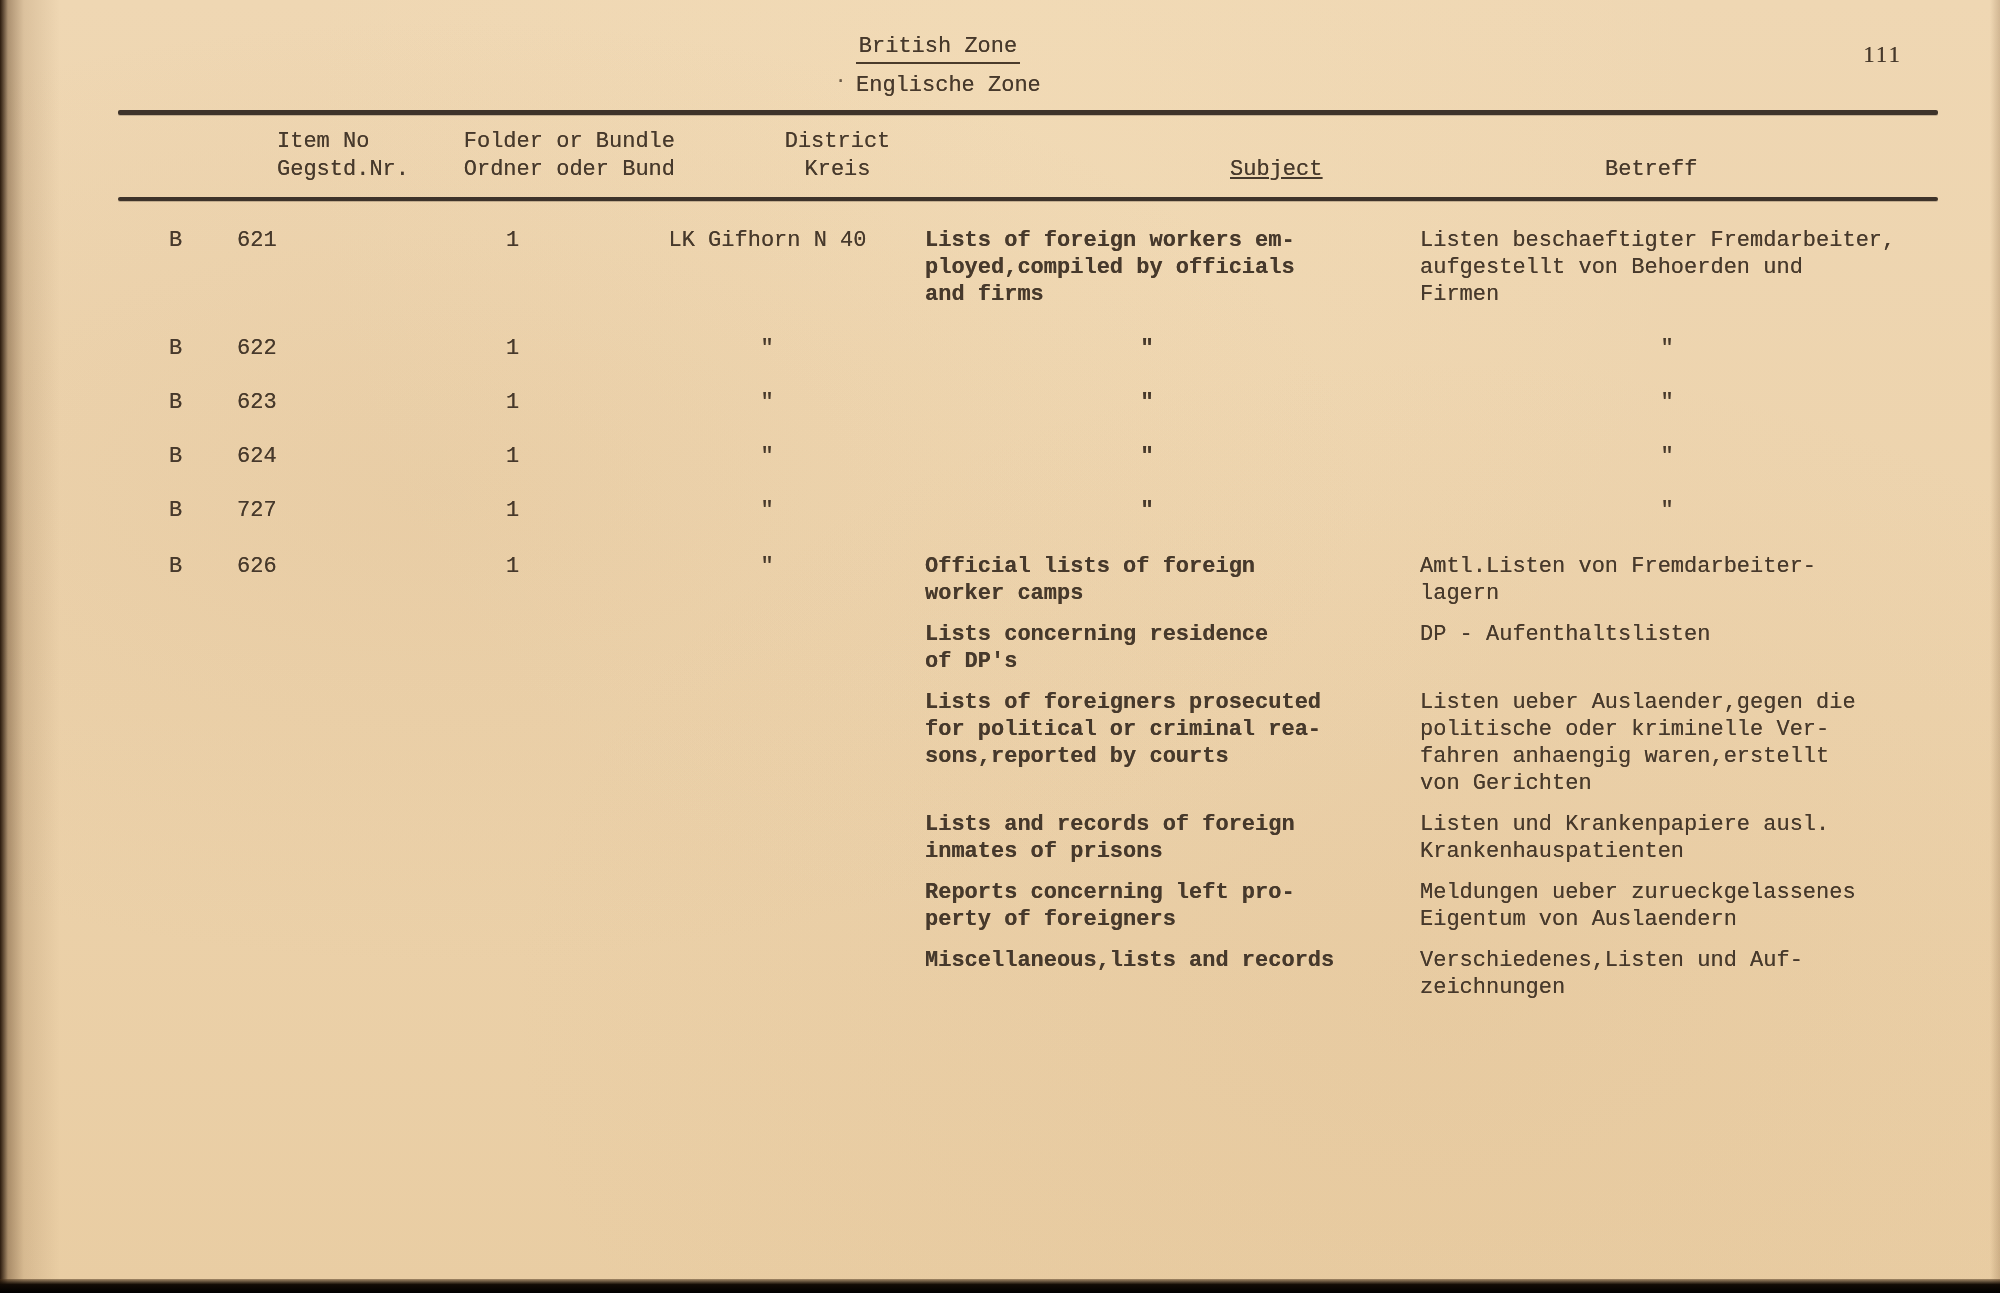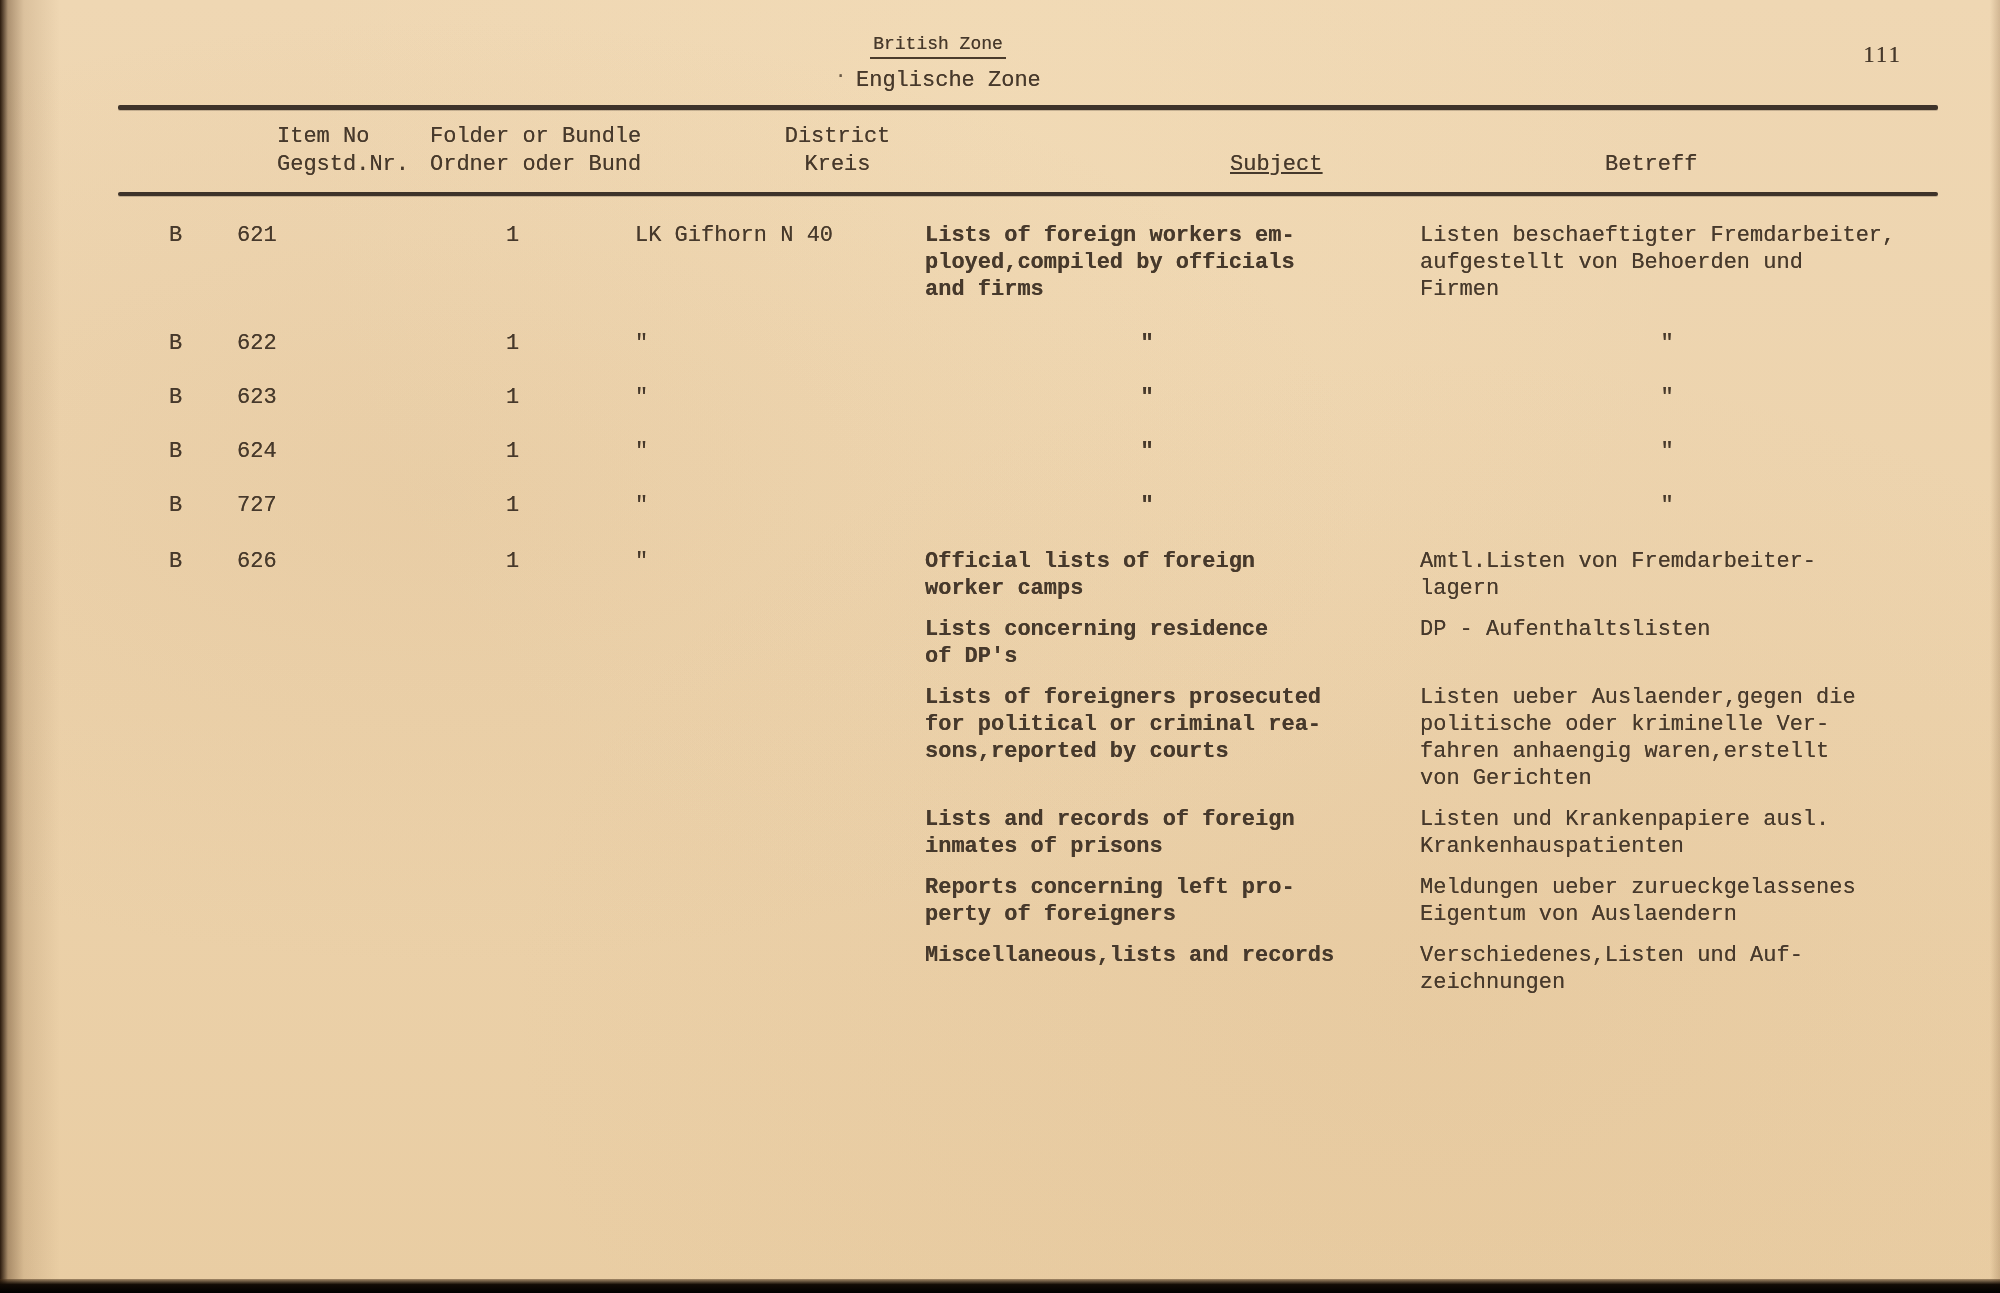--- a/index.html
+++ b/index.html
@@ -60,21 +60,21 @@
     font-family: Liberation Serif, serif;
   }
 
   .titles {
     padding-top: 34px;
     text-align: center;
     transform: translateX(-62px);
   }
   .title-en {
     display: inline-block;
-    font-size: 18px;
+    font-size: 22px;
     padding: 0 3px 3px 3px;
     border-bottom: 2.5px solid #4a3b2b;
     margin-bottom: 9px;
   }
   .title-de-line {
     font-size: 22px;
   }
   .stray-mark {
     display: inline-block;
     transform: translateY(-5px);
@@ -103,39 +103,39 @@
   }
 
   .header-grid {
     padding-top: 13px;
     font-size: 22px;
     line-height: 28px;
     margin-left: 40px;
   }
   .hc { white-space: pre-line; }
   .hc-item { padding-left: 7px; }
-  .hc-folder { text-align: left; }
+  .hc-folder { text-align: right; }
   .hc-district { text-align: center; padding-left: 60px; }
   .hc-subject { align-self: end; padding-left: 290px; text-decoration: underline; }
   .hc-betreff { align-self: end; padding-left: 170px; }
 
   .rows {
     padding-top: 26px;
     font-size: 22px;
     line-height: 27px;
   }
   .row { margin-top: 0; }
   .row + .row { margin-top: 27px; }
   .row-626 { margin-top: 29px !important; }
 
   .cell { white-space: pre-line; }
   .c-prefix { padding-left: 14px; }
   .c-item { padding-left: 7px; }
   .c-folder { text-align: center; }
-  .c-district { }
+  .c-district { text-align: center; }
 
   .entries {
     grid-column: 5 / 7;
     display: grid;
     grid-template-columns: 495px auto;
     row-gap: 14px;
   }
   .entry-subject { padding-left: 25px; white-space: pre-line; font-weight: bold; }
   .entry-betreff { padding-left: 25px; white-space: pre-line; }
   .ditto .entry-subject,

